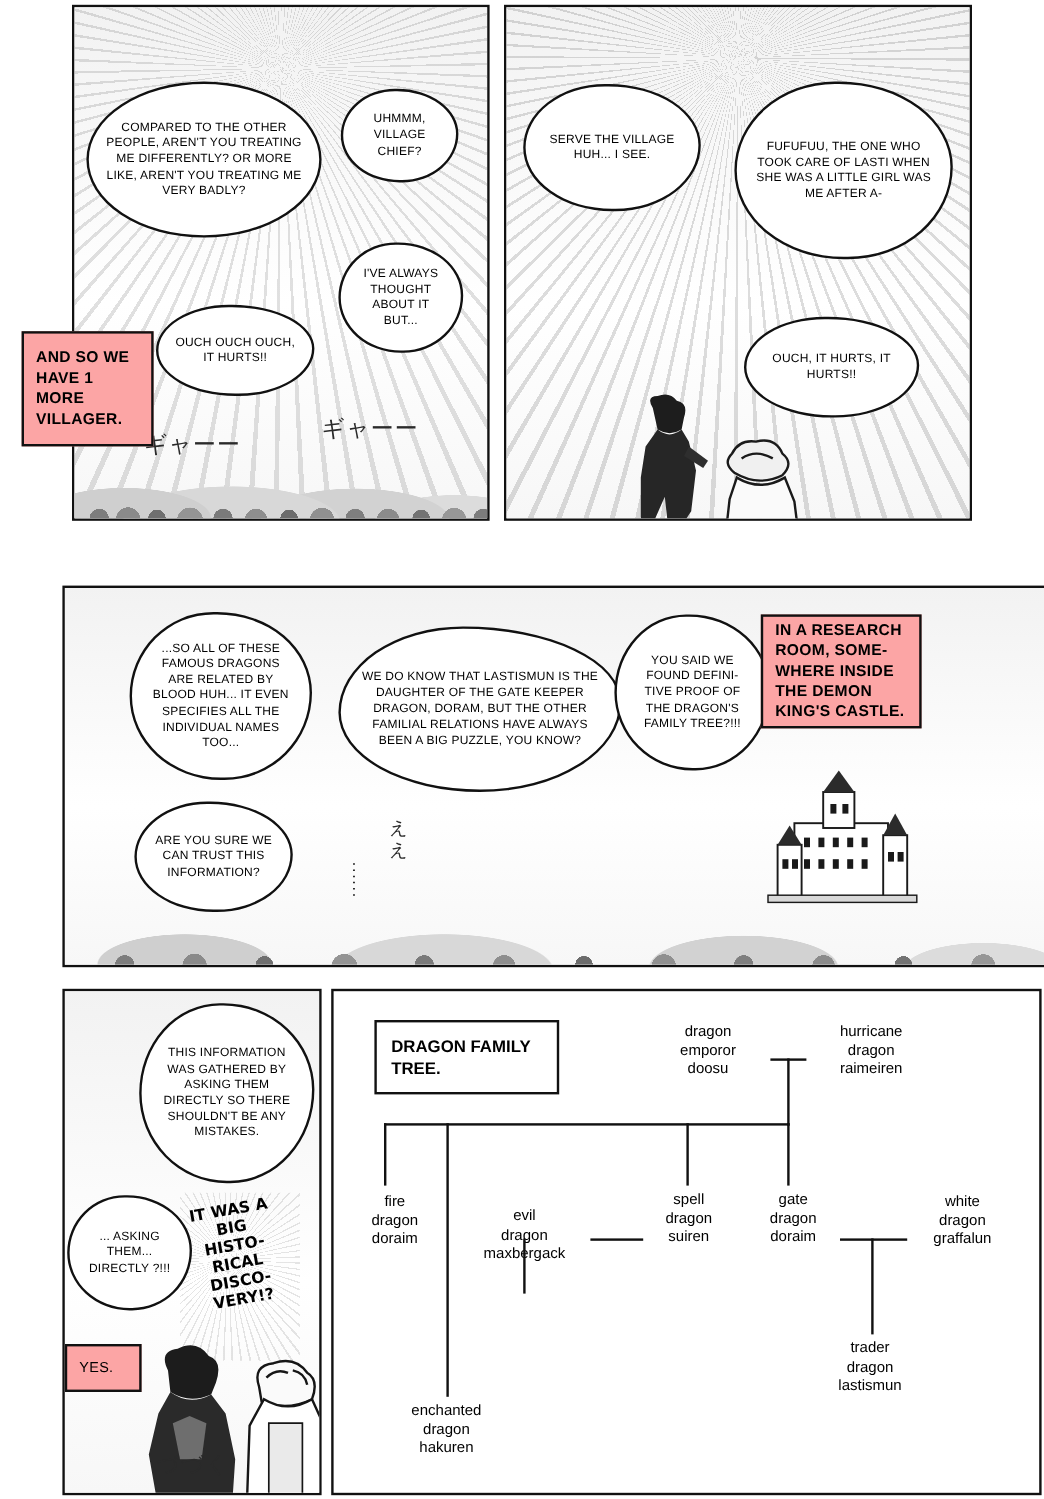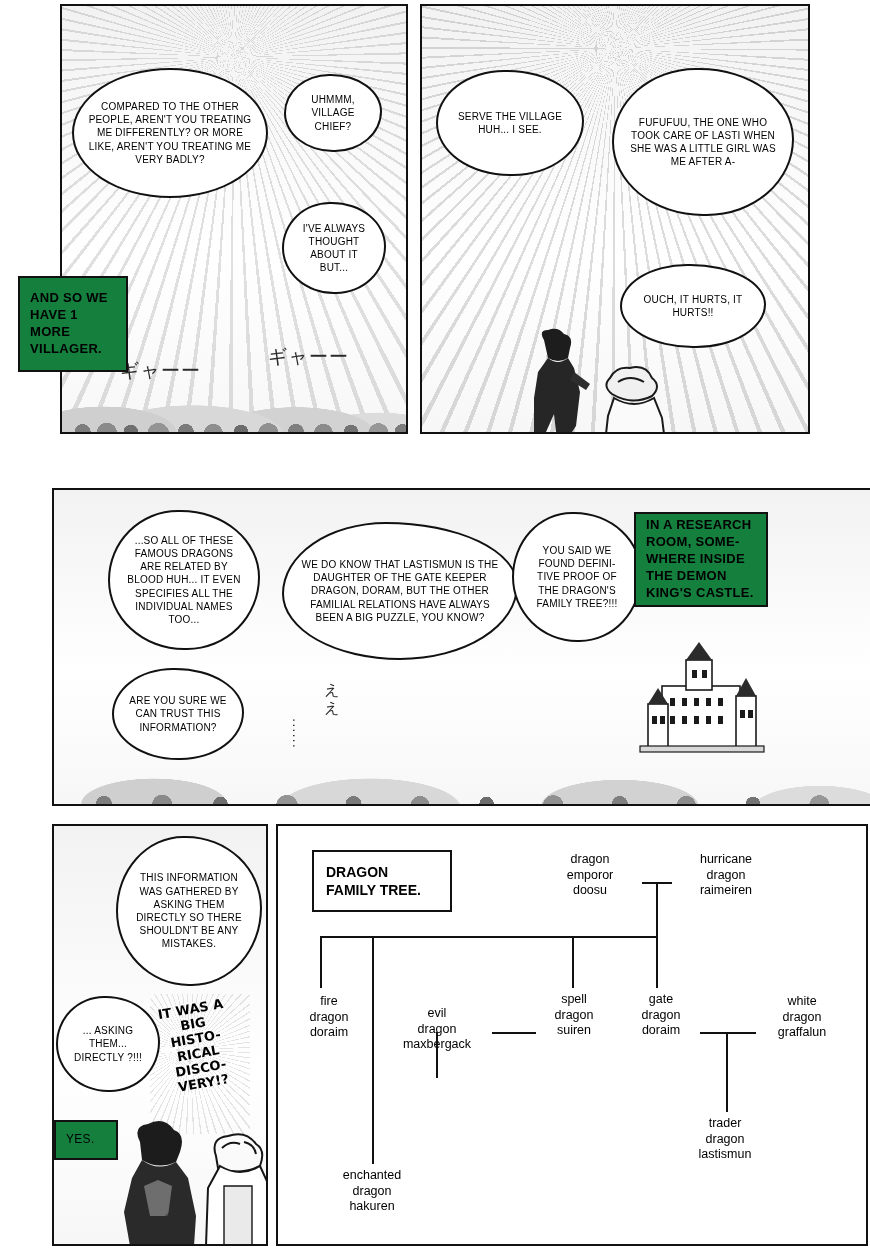--- a/index.html
+++ b/index.html
@@ -101,21 +101,21 @@
     letter-spacing: .2px;
     text-transform: uppercase;
     font-family: "Liberation Sans", sans-serif;
   }
   .bubble.round2 { border-radius: 46% 52% 48% 50% / 50% 48% 52% 50%; }
   .bubble.cloud {
     border-radius: 44% 56% 50% 50% / 52% 46% 54% 48%;
   }
   .box {
     position: absolute;
-    background: #15803d;
+    background: #fca5a5;
     border: 2px solid #111;
     box-sizing: border-box;
     display: flex;
     align-items: center;
     padding: 8px 10px;
   }
   .box .txt {
     font-size: 13px;
     line-height: 1.3;
     font-weight: bold;
@@ -197,20 +197,23 @@
     </div>
 
     <div class="bubble round2" style="left:222px; top:68px; width:98px; height:78px;">
       <div class="txt">UHMMM, VILLAGE CHIEF?</div>
     </div>
 
     <div class="bubble round2" style="left:220px; top:196px; width:104px; height:92px;">
       <div class="txt">I'VE ALWAYS THOUGHT ABOUT IT BUT...</div>
     </div>
 
+    <div class="bubble round2" style="left:68px; top:248px; width:132px; height:76px;">
+      <div class="txt">OUCH OUCH OUCH, IT HURTS!!</div>
+    </div>
 
     <div class="sfx big" style="left:58px; top:352px;">ギャーー</div>
     <div class="sfx big" style="left:206px; top:338px;">ギャーー</div>
   </div>
 
   <div class="box" style="left:18px; top:276px; width:110px; height:96px;">
     <div class="txt">AND SO WE HAVE 1 MORE VILLAGER.</div>
   </div>
 
   <div class="panel" style="left:420px; top:4px; width:390px; height:430px;">
@@ -333,21 +336,21 @@
       <path d="M24 36 Q44 48 64 36 L74 58 L78 116 L10 116 L12 58 Z" fill="#ffffff" stroke="#161616" stroke-width="2"></path>
       <path d="M26 18 Q34 10 44 14 M48 12 Q58 14 60 24" stroke="#161616" stroke-width="2" fill="none"></path>
       <path d="M28 56 L56 56 L56 116 L28 116 Z" fill="#eaeaea" stroke="#161616" stroke-width="1.4"></path>
     </svg>
 
     <div class="sfx big" style="left:76px; top:382px;">づづく</div>
   </div>
 
   <div class="tree-panel" style="left:276px; top:824px; width:592px; height:422px;">
 
-    <div class="title-box" style="left:34px; top:24px; width:140px; height:62px;">
+    <div class="title-box" style="left:34px; top:24px; width:154px; height:62px;">
       <div class="txt">DRAGON FAMILY TREE.</div>
     </div>
 
     <div class="node" style="left:264px; top:26px; width:96px;">dragon
 emporor
 doosu</div>
 
     <div class="node" style="left:396px; top:26px; width:104px;">hurricane
 dragon
 raimeiren</div>

